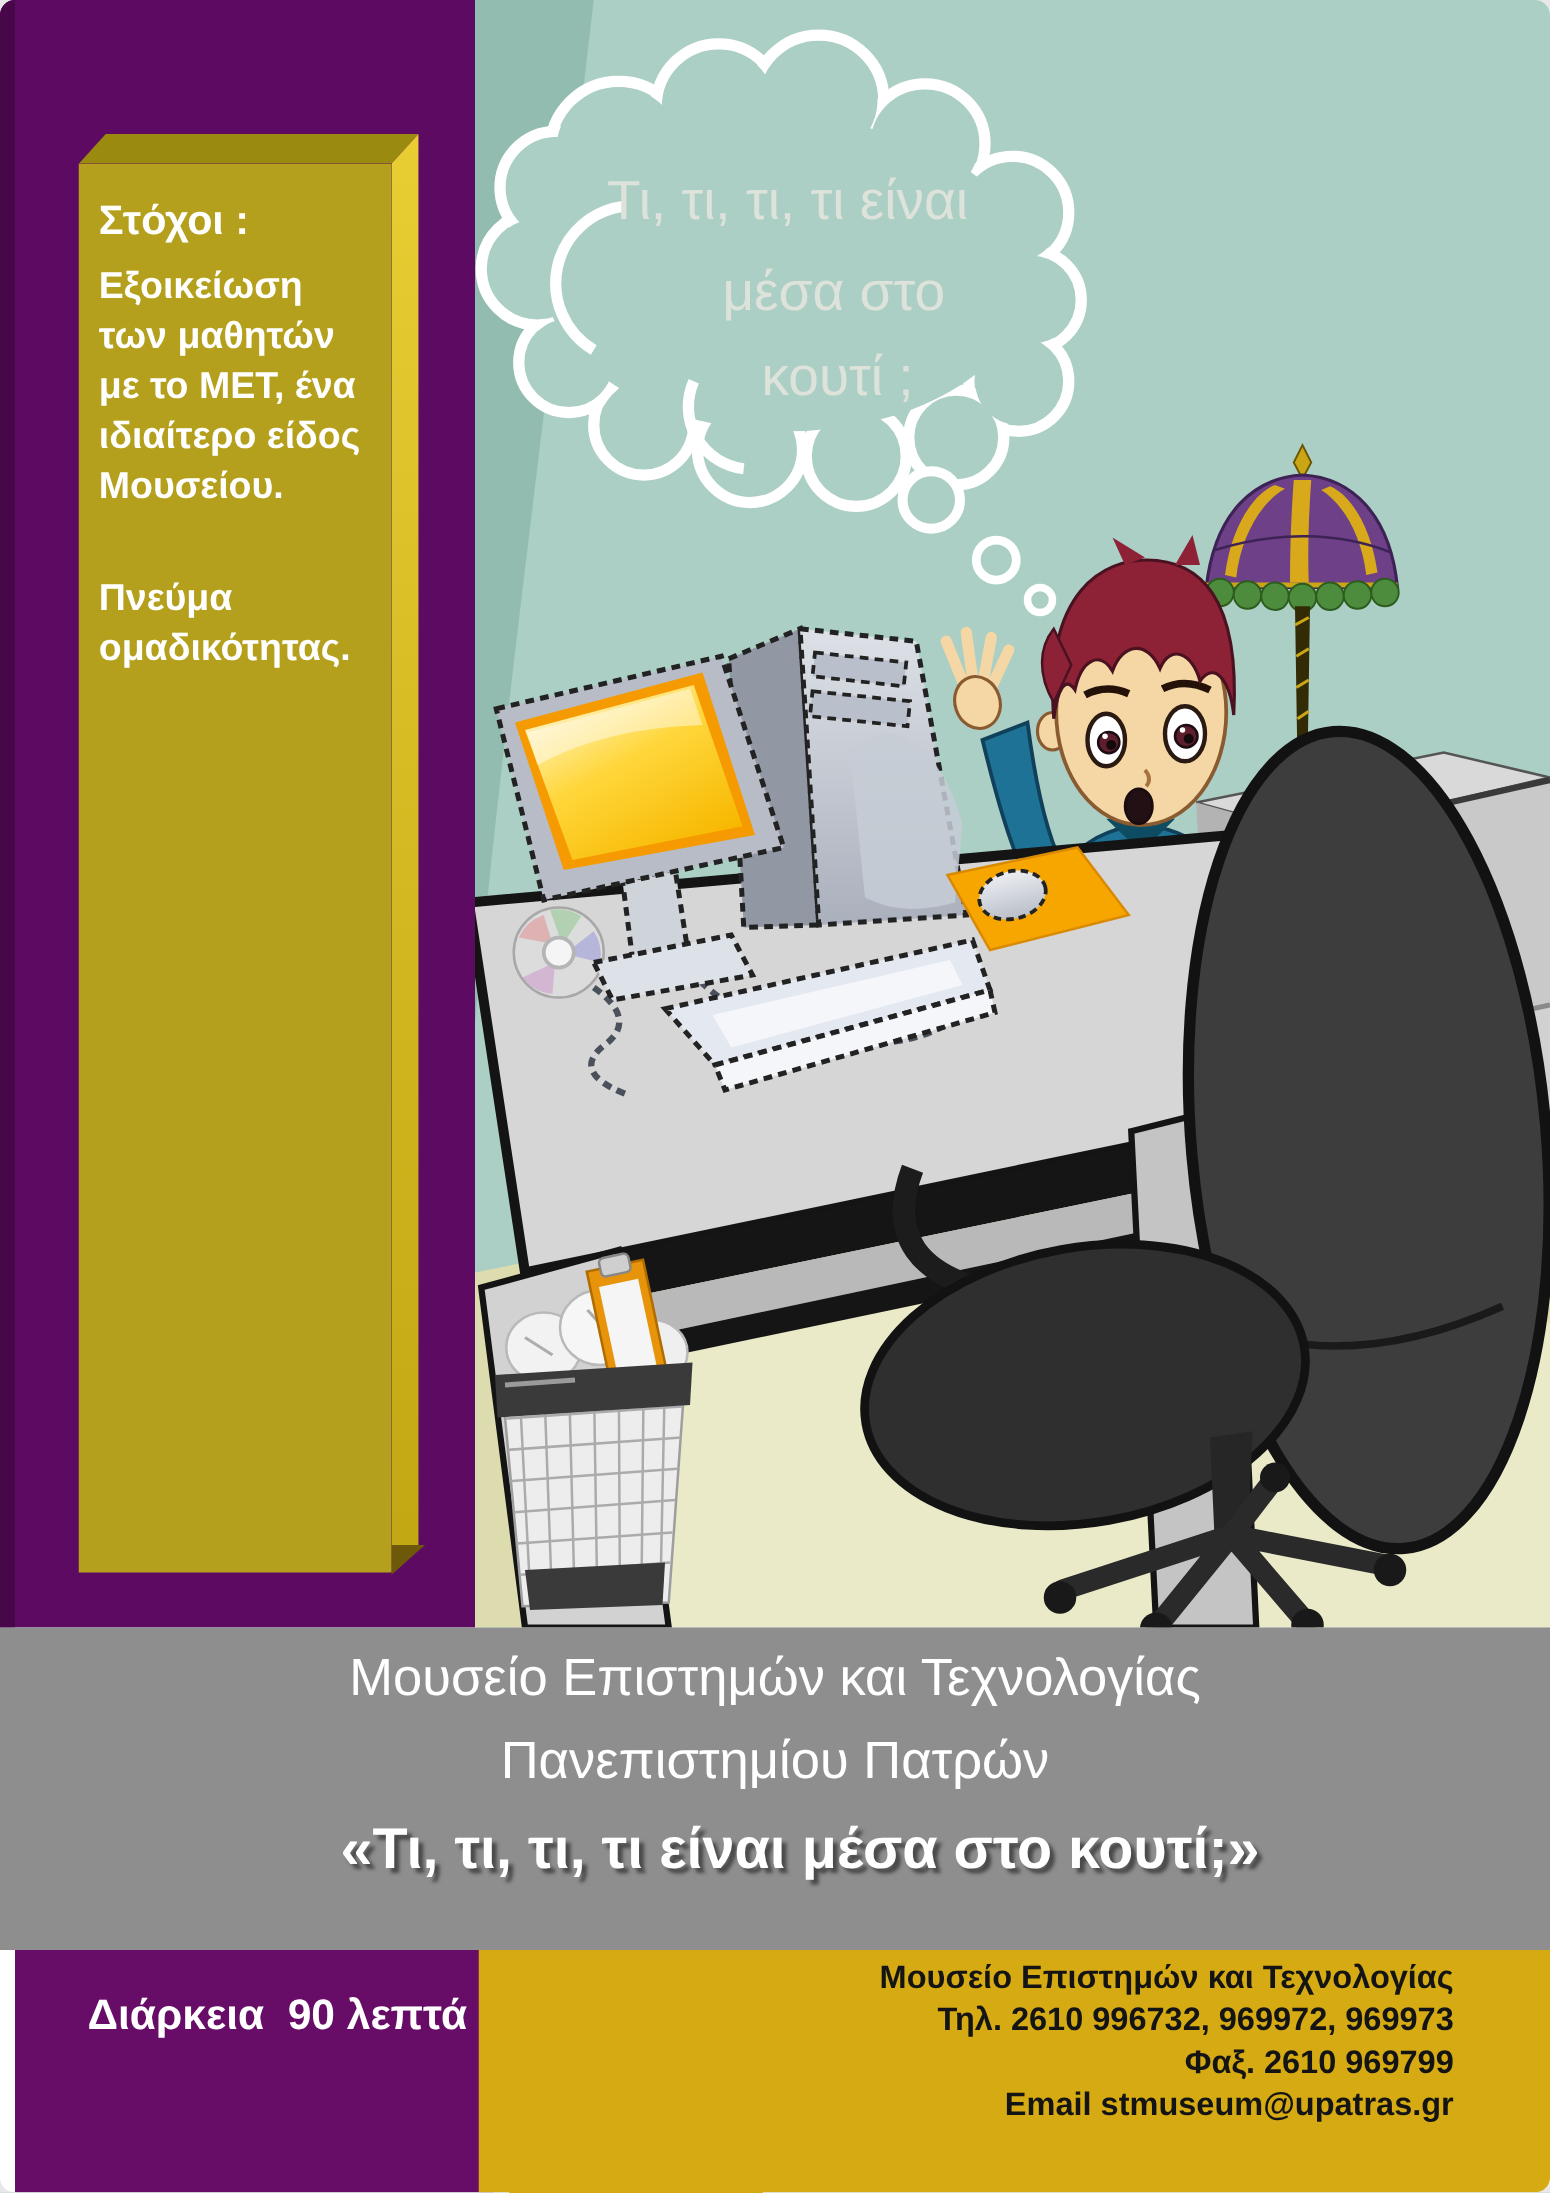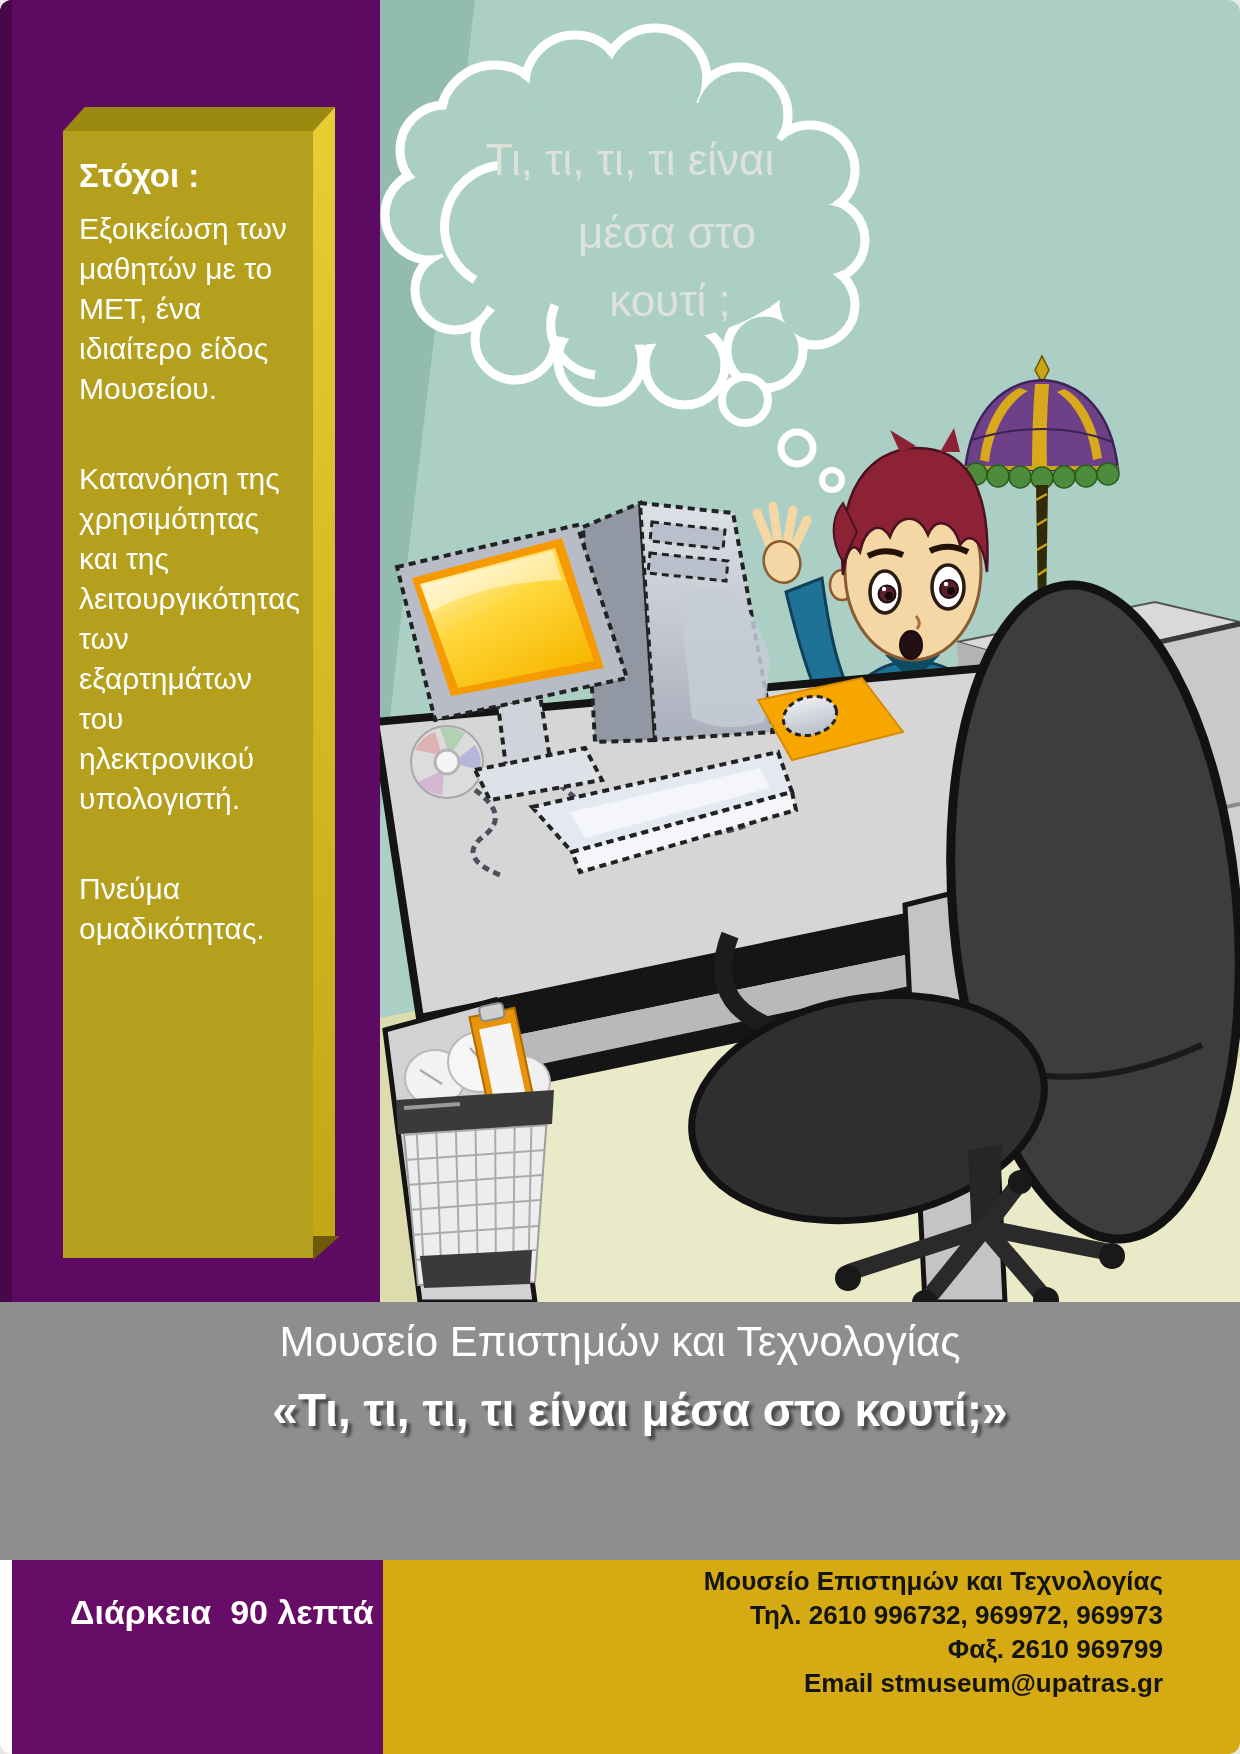--- a/index.html
+++ b/index.html
@@ -23,21 +23,21 @@
   }
   .goldbox-notch{
     position:absolute;left:313px;top:1236px;width:27px;height:24px;background:#6e580a;
     clip-path:polygon(0 100%,100% 0,0 0);
   }
   .goldbox-front{
     position:absolute;left:63px;top:131px;width:250px;height:1127px;background:#b5a01d;
     box-sizing:border-box;padding:26px 14px 0 16px;color:#ffffff;
   }
   .goal-heading{font-size:33px;font-weight:700;margin:0 0 14px 0;}
-  .goal{font-size:30px;line-height:40px;margin:0 0 50px 0;font-weight:400;}
+  .goal{font-size:30px;line-height:40px;margin:0 0 50px 0;font-weight:700;}
   
   .banner{
     position:absolute;left:0;top:1302px;width:1240px;height:258px;background:#8e8e8e;
     color:#ffffff;text-align:center;box-sizing:border-box;padding-top:16px;
   }
   .banner-title1{font-size:42px;line-height:48px;font-weight:500;margin-bottom:18px;}
   .banner-title2{font-size:42px;line-height:48px;font-weight:500;margin-bottom:20px;}
   .banner-subtitle{font-size:29px;line-height:34px;font-weight:400;margin-bottom:14px;}
   .banner-activity{font-size:46px;line-height:52px;font-weight:700;text-shadow:4px 4px 3px #4a4a4a;margin-left:40px;}
   
@@ -59,21 +59,20 @@
 <div class="page">
 
   <div class="sidebar">
     <div class="edge-strip"></div>
     <div class="goldbox-top"></div>
     <div class="goldbox-side"></div>
     <div class="goldbox-notch"></div>
     <div class="goldbox-front">
       <div class="goal-heading">Στόχοι :</div>
       <div class="goal">Εξοικείωση των μαθητών με το ΜΕΤ, ένα ιδιαίτερο είδος Μουσείου.</div>
-      <div class="goal">Κατανόηση  της χρησιμότητας και της λειτουργικότητας των εξαρτημάτων του ηλεκτρονικού υπολογιστή.</div>
       <div class="goal">Πνεύμα ομαδικότητας.</div>
     </div>
   </div>
 
   <svg class="illustration" viewBox="0 0 860 1302">
     <defs>
       <linearGradient id="screenGrad" x1="0" y1="0" x2="0.7" y2="1">
         <stop offset="0" stop-color="#fffef6"></stop>
           <stop offset="0.5" stop-color="#ffd73c"></stop>
           <stop offset="1" stop-color="#f7b800"></stop>
@@ -287,20 +286,21 @@
         <path d="M22,1135 L168,1125 M25,1160 L165,1150 M27,1185 L162,1175 M29,1210 L160,1200 M31,1235 L158,1226 M34,1260 L156,1250"></path>
       </g>
       <polygon points="16,1100 174,1090 172,1124 18,1134" fill="#3a3a3a"></polygon>
       <polygon points="40,1256 152,1250 150,1284 44,1288" fill="#3a3a3a"></polygon>
       <path d="M24,1108 L80,1104" stroke="#9a9a9a" stroke-width="4"></path>
     </g>
   </svg>
 
   <div class="banner">
     <div class="banner-title1">Μουσείο Επιστημών και Τεχνολογίας</div>
+    <div class="banner-title2">Πανεπιστημίου Πατρών</div>
     <div class="banner-activity">«Τι, τι, τι, τι είναι μέσα στο κουτί;»</div>
   </div>
 
   <div class="footer-purple">
     <div class="duration">Διάρκεια  90 λεπτά</div>
   </div>
   <div class="footer-gold">
     <div class="contact">
       <div>Μουσείο Επιστημών και Τεχνολογίας</div>
       <div>Τηλ. 2610 996732, 969972, 969973</div>

